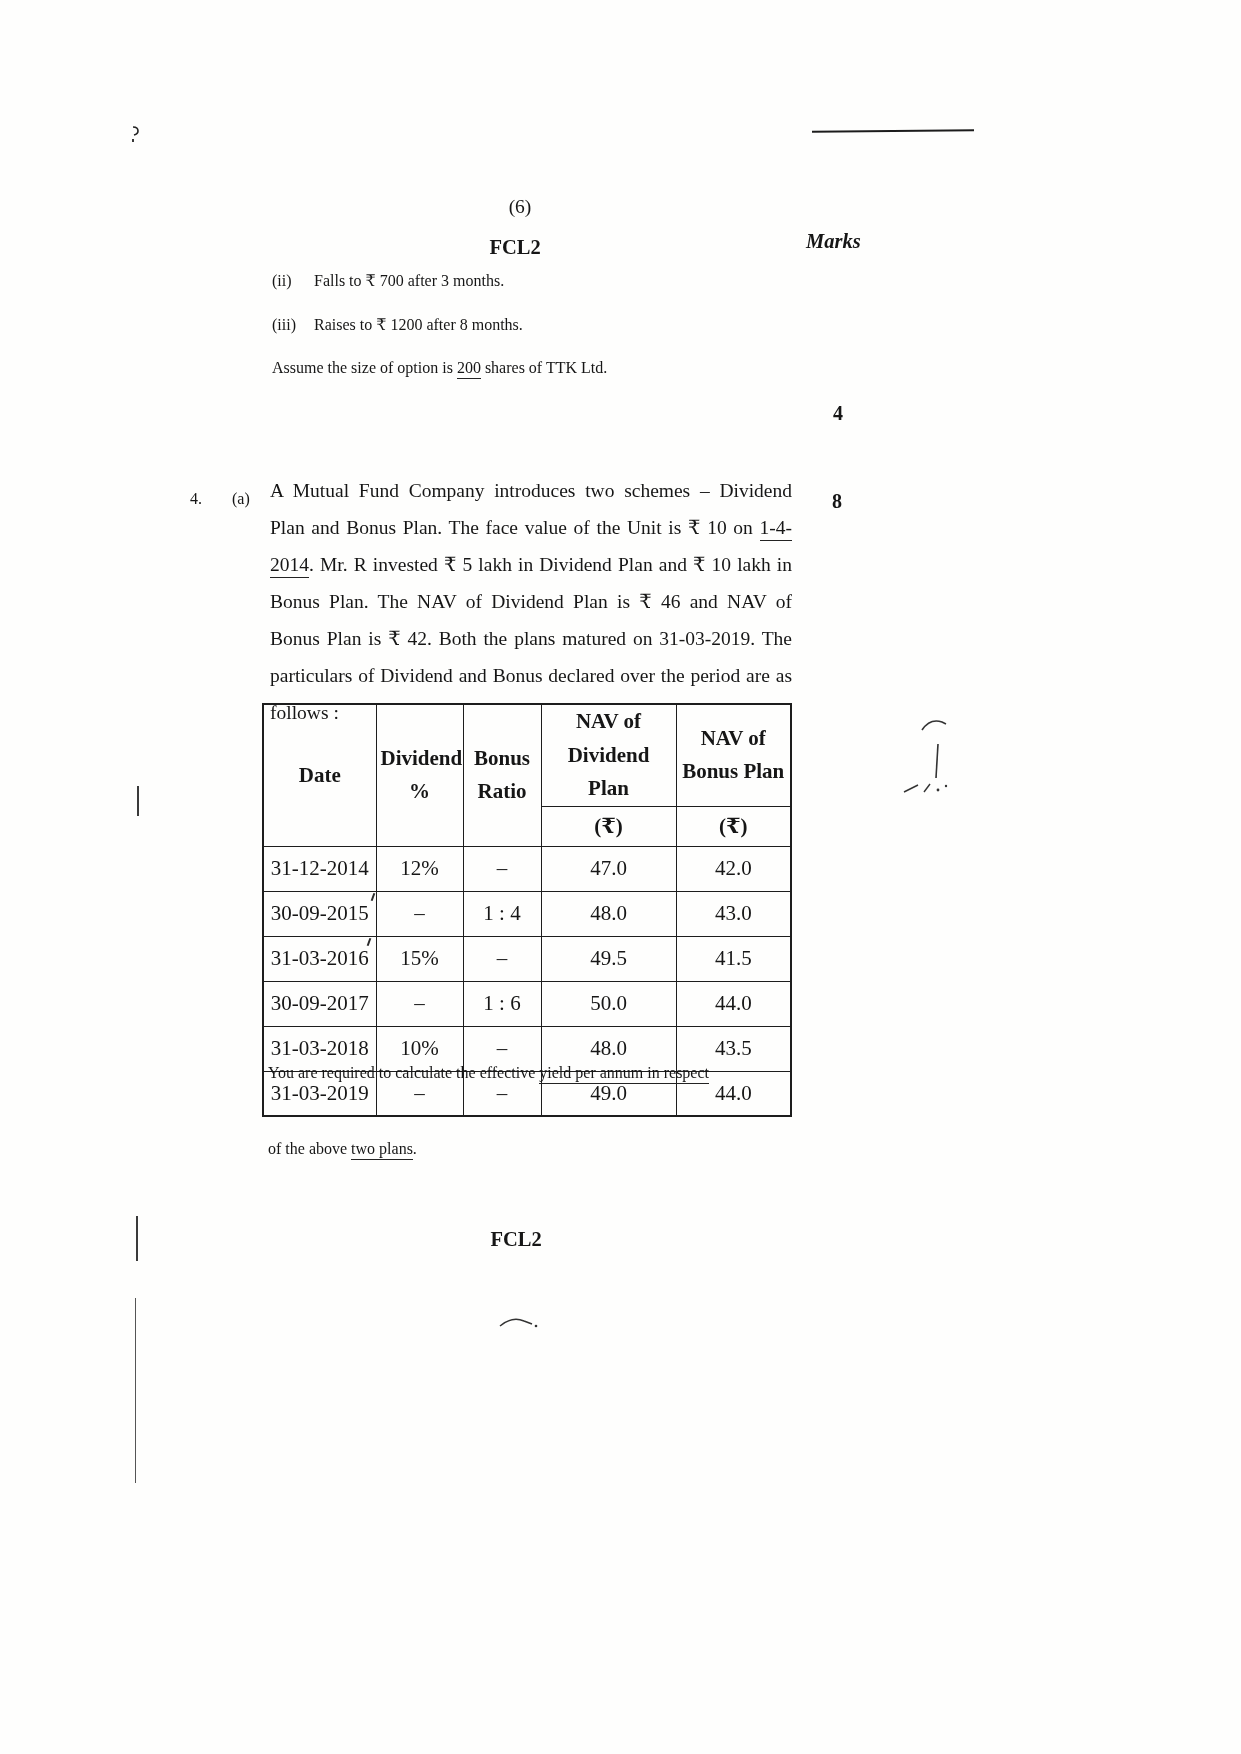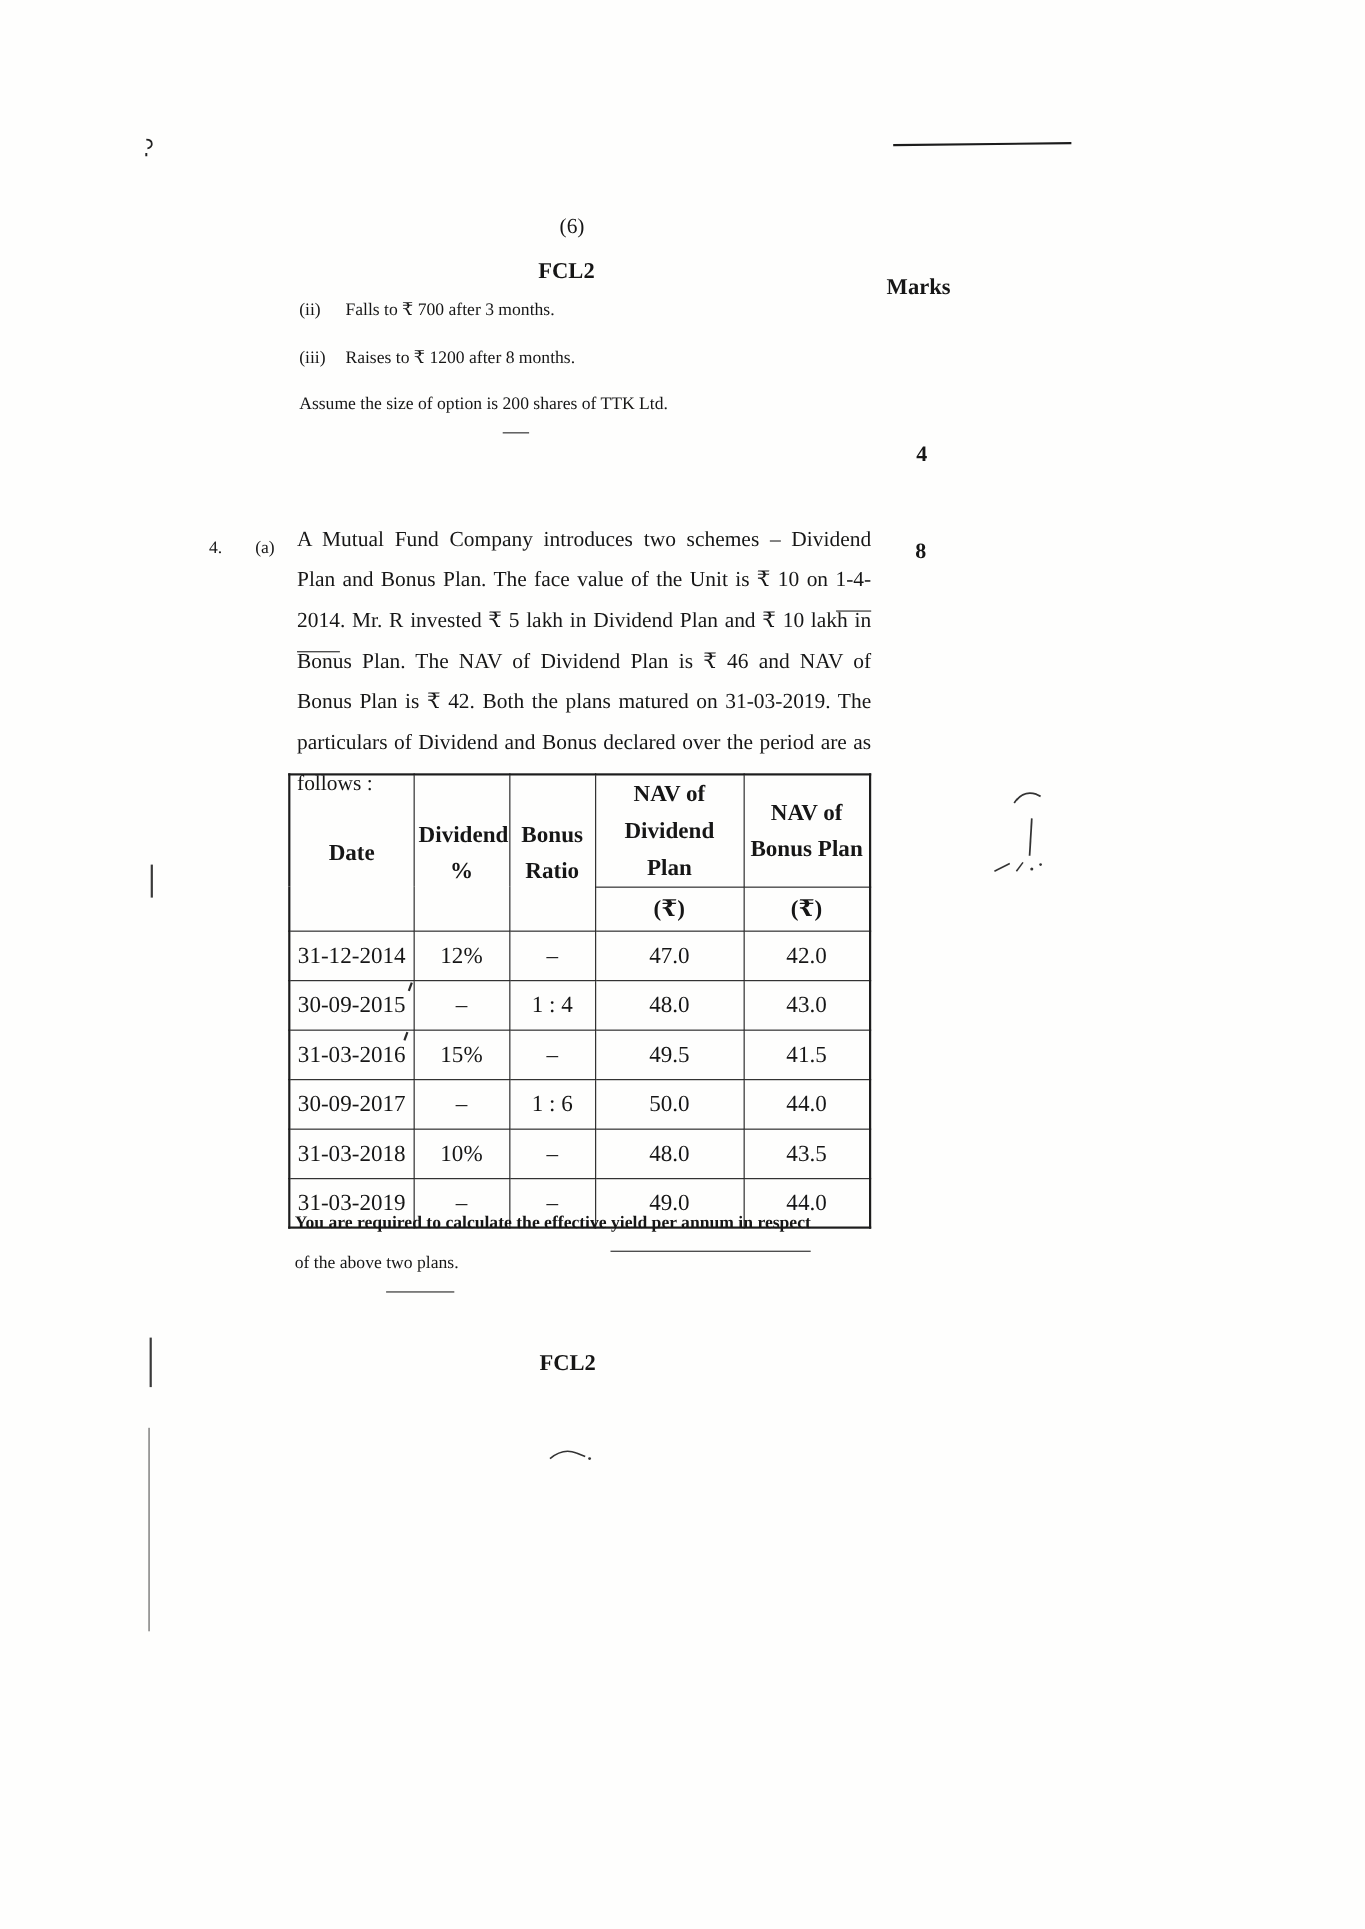--- a/index.html
+++ b/index.html
@@ -13,21 +13,21 @@
     font-family:"Liberation Serif","DejaVu Serif",serif;
     color:#161616;
     overflow:hidden;
   }
   .abs { position:absolute; }
   .b { font-weight:bold; }
   .line { font-size:16px; white-space:nowrap; }
   .center { text-align:center; }
   .lbl { display:inline-block; width:42px; }
   .lbl2 { display:inline-block; width:40px; }
-  .u { border-bottom:1.6px solid #232323; padding-bottom:17px; }
+  .u { border-bottom:1.6px solid #232323; padding-bottom:2px; }
   .para {
     font-size:19.5px;
     line-height:37px;
     text-align:justify;
   }
   .marks-num { font-size:20px; font-weight:bold; }
 
   
   table.qtable { border-collapse:collapse; table-layout:fixed; }
   table.qtable th, table.qtable td {
@@ -75,21 +75,21 @@
     <circle cx="40" cy="12" r="1.3" fill="#333"></circle>
   </svg>
 
   <div class="abs tick" style="left:372px; top:893px; width:2px; height:8px; transform:rotate(20deg);"></div>
   <div class="abs tick" style="left:368px; top:938px; width:2px; height:8px; transform:rotate(20deg);"></div>
 
   <div class="abs center" style="left:0; top:196px; width:1040px; font-size:19.5px;">(6)</div>
 
   <div class="abs center b" style="left:0; top:236px; width:1030px; font-size:20.5px;">FCL2</div>
 
-  <div class="abs b" style="left:806px; top:250px; font-size:20.5px;">Marks</div>
+  <div class="abs b" style="left:806px; top:230px; font-size:20.5px;font-style:italic;">Marks</div>
 
   <div class="abs line" style="left:272px; top:271px;">
     <span class="lbl">(ii)</span><span>Falls to ₹ 700 after 3 months.</span>
   </div>
 
   <div class="abs line" style="left:272px; top:315px;">
     <span class="lbl">(iii)</span><span>Raises to ₹ 1200 after 8 months.</span>
   </div>
 
   <div class="abs line" style="left:272px; top:359px;">
@@ -178,21 +178,21 @@
       <tr style="height:45px;">
         <td class="date-cell">31-03-2019</td>
         <td>–</td>
         <td>–</td>
         <td>49.0</td>
         <td>44.0</td>
       </tr>
     </tbody>
   </table>
 
-  <div class="abs line" style="left:268px; top:1103px;font-weight:bold;">
+  <div class="abs line" style="left:268px; top:1064px;">
     <span>You are required to calculate the effective </span><span class="u">yield per annum in respect</span>
   </div>
   <div class="abs line" style="left:268px; top:1140px;text-align:right;">
     <span>of the above </span><span class="u">two plans</span><span>.</span>
   </div>
 
   <div class="abs center b" style="left:0; top:1228px; width:1032px; font-size:20.5px;">FCL2</div>
 
 </div>
 

